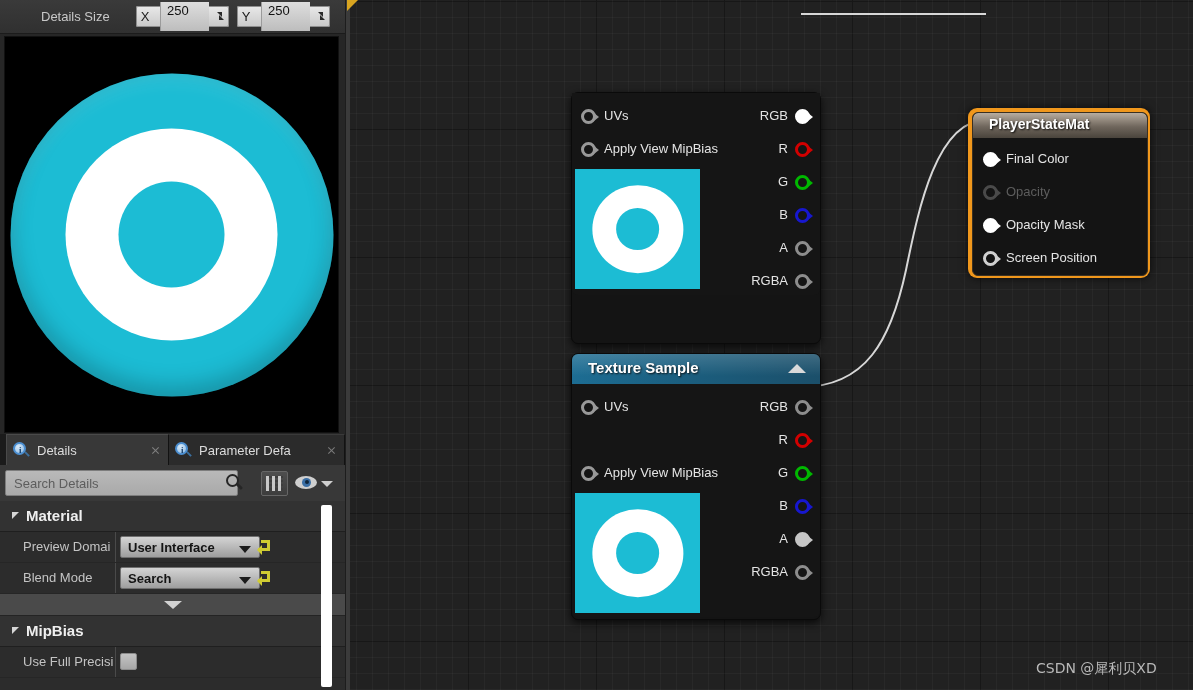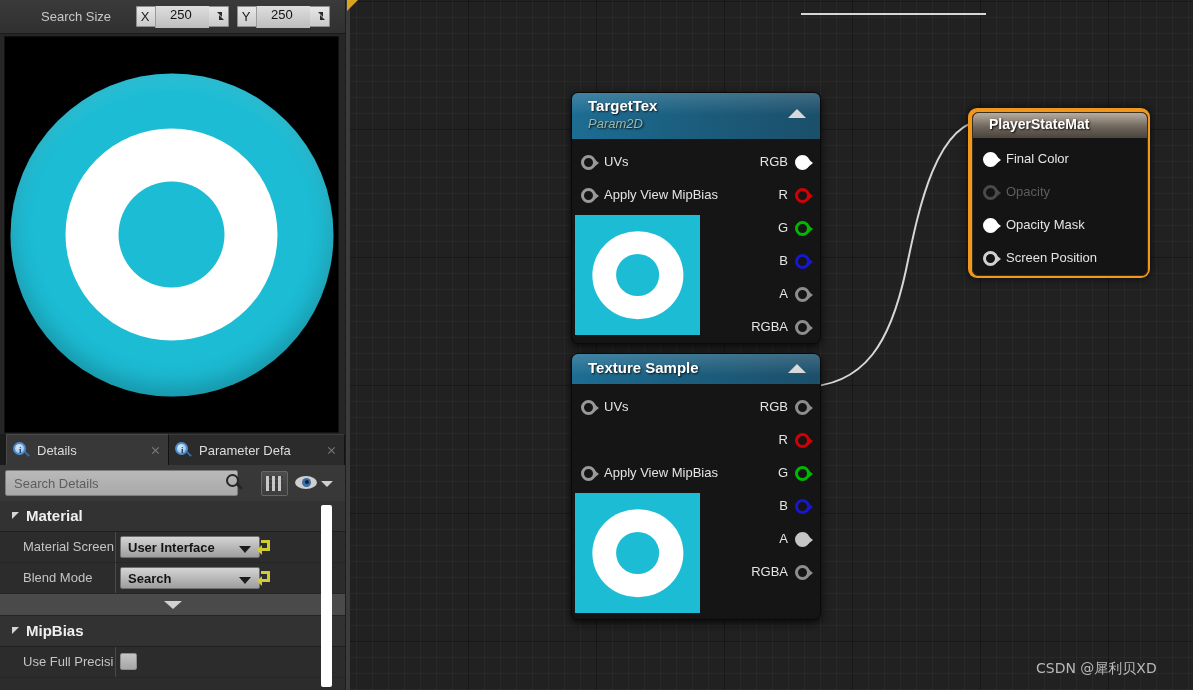--- a/index.html
+++ b/index.html
@@ -15,22 +15,22 @@
   #left-panel{position:absolute;left:0;top:0;width:345px;height:690px;background:#262626;}
 
   
   #preview-toolbar{position:absolute;left:0;top:0;width:345px;height:33px;
       background:linear-gradient(#3a3a3a,#303030);border-bottom:1px solid #1b1b1b;}
   #preview-size-label{position:absolute;left:41px;top:9px;font-size:13px;color:#c8c8c8;}
   .numbox{position:absolute;top:6px;height:21px;border-radius:2px;
       background:linear-gradient(#e9e9e9,#c9c9c9);display:flex;align-items:center;
       box-shadow:inset 0 0 0 1px #8e8e8e;}
   .numbox .axis{width:14px;text-align:center;font-size:13px;color:#1b1b1b;padding-left:2px;}
-  .numbox .val{flex:1;height:22px;margin-left:3px;background:linear-gradient(#dedede,#bdbdbd);
-      border-left:1px solid #9b9b9b;font-size:13px;color:#111;line-height:17px;padding-left:14px;}
+  .numbox .val{flex:1;height:29px;margin-left:8px;background:linear-gradient(#dedede,#bdbdbd);
+      border-left:1px solid #9b9b9b;font-size:13px;color:#111;line-height:17px;padding-left:6px;}
   .numbox .spin{width:20px;height:100%;position:relative;}
   .numbox .spin:before{content:"";position:absolute;right:7px;top:6px;width:0;height:0;
       border-left:5px solid transparent;border-top:5px solid #2a2a2a;}
   .numbox .spin:after{content:"";position:absolute;right:5px;top:9px;width:0;height:0;
       border-right:5px solid transparent;border-bottom:5px solid #2a2a2a;}
   #numbox-x{left:136px;width:93px;}
   #numbox-y{left:237px;width:93px;}
 
   
   #preview-viewport{position:absolute;left:4px;top:36px;width:333px;height:395px;
@@ -198,21 +198,21 @@
       font-family:"DejaVu Sans",sans-serif;}
 </style>
 </head>
 <body>
 
 <div id="app">
 
   <div id="left-panel">
 
     <div id="preview-toolbar">
-      <div id="preview-size-label">Search Size</div>
+      <div id="preview-size-label">Details Size</div>
 
       <div class="numbox" id="numbox-x">
         <div class="axis">X</div>
         <div class="val">250</div>
         <div class="spin"></div>
       </div>
 
       <div class="numbox" id="numbox-y">
         <div class="axis">Y</div>
         <div class="val">250</div>
@@ -265,21 +265,21 @@
     <div id="btn-eyecaret"></div>
 
     <div id="details-body">
 
       <div class="cat-row">
         <div class="twisty"></div>
         <div class="cat-name">Material</div>
       </div>
 
       <div class="prop-row">
-        <div class="pname">Material Screen</div>
+        <div class="pname">Preview Domai</div>
         <div class="pdiv"></div>
         <div class="combo">
           <div class="ctext">User Interface</div>
           <div class="ccaret"></div>
         </div>
         <div class="reset-arrow">
           <div class="rv"></div>
             <div class="rh"></div>
             <div class="rb"></div>
             <div class="rt"></div>
@@ -323,25 +323,20 @@
   <div id="graph"></div>
   <div id="graph-left-edge"></div>
   <div id="gold-triangle"></div>
 
   <svg id="wires" viewBox="0 0 847 690" width="847" height="690">
     <path d="M 455 14 L 520 14 L 560 14 L 640 14" stroke="#d7d7d7" stroke-width="2" fill="none"></path>
     <path d="M 455 387 C 520 387, 545 340, 560 270 C 572 212, 590 120, 640 120" stroke="#d7d7d7" stroke-width="2" fill="none"></path>
   </svg>
 
   <div class="node" id="node-targettex" style="left:571px;top:92px;width:248px;height:250px;">
-    <div class="node-header">
-      <div class="node-title">TargetTex</div>
-      <div class="node-sub">Param2D</div>
-      <div class="collapse-arrow"></div>
-    </div>
     <div class="node-body" style="height:202px;">
 
       <div class="pin-row" style="left:0;top:14px;width:100%;">
         <div class="pin" style="left:9px;top:2px;">
           <div class="ring"></div>
             <div class="arrow"></div>
         </div>
         <div class="pin-label" style="left:32px;top:1px;">UVs</div>
       </div>
       <div class="pin-row" style="left:0;top:47px;width:100%;">

